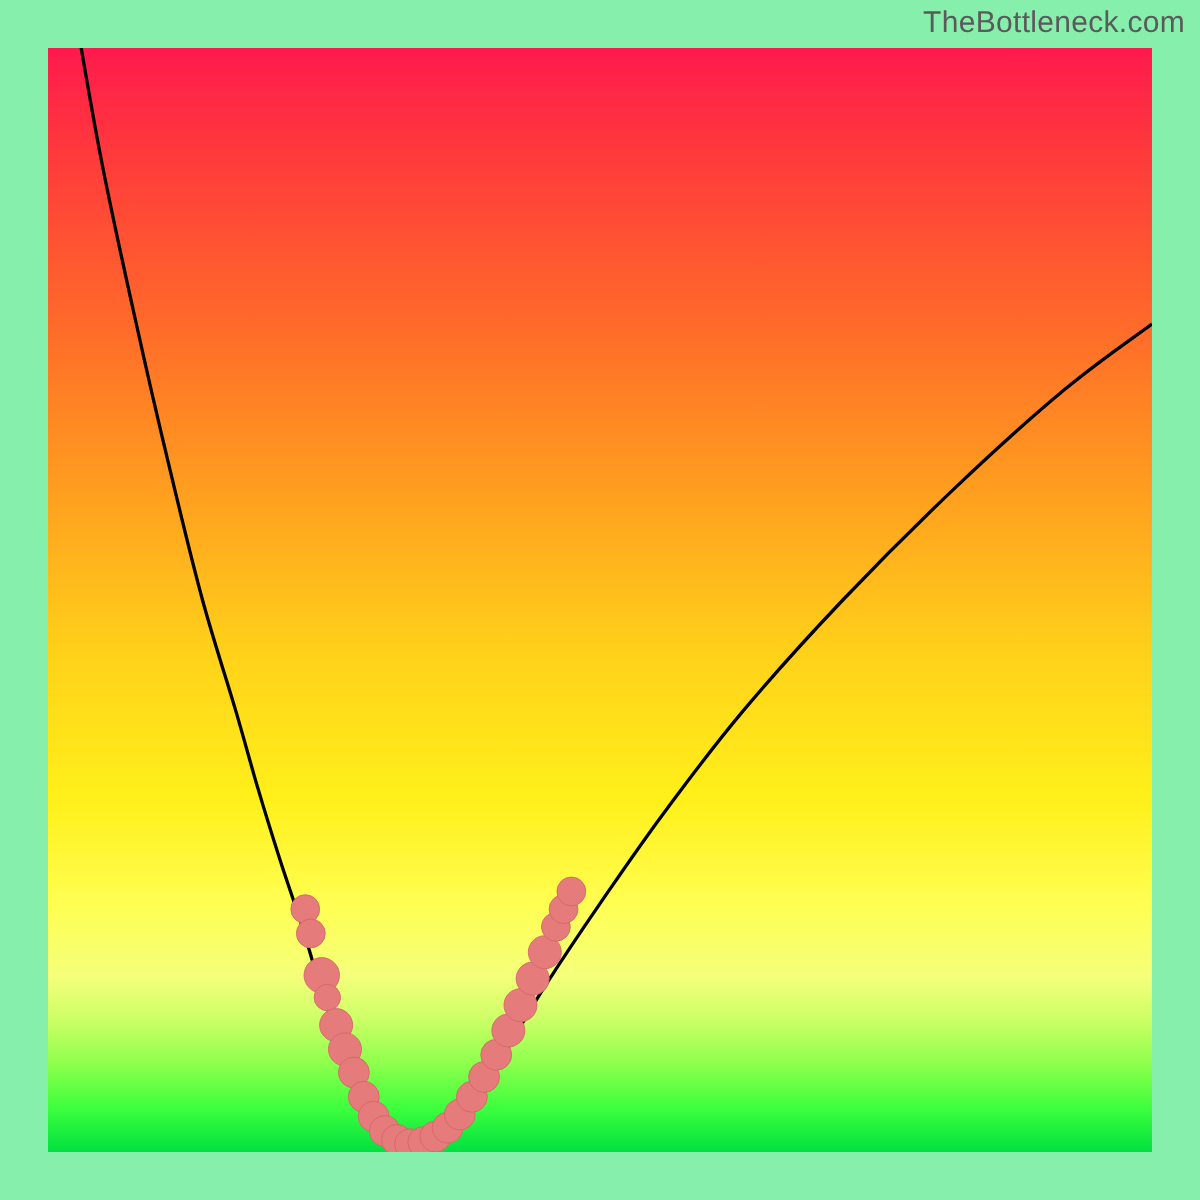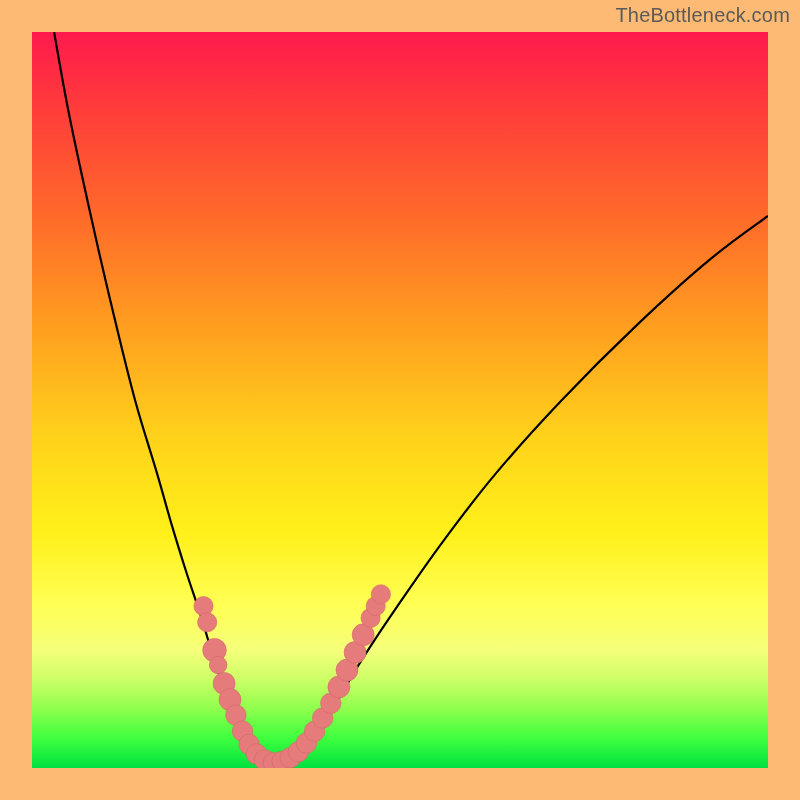--- a/index.html
+++ b/index.html
@@ -10,21 +10,21 @@
     overflow: hidden;
     background: #000;
     font-family: Arial, Helvetica, sans-serif;
   }
   .frame {
     position: absolute;
     top: 0;
     left: 0;
     width: 800px;
     height: 800px;
-    background: #fdba74;
+    background: #86efac;
   }
   .plot-area {
     position: absolute;
     top: 32px;
     left: 32px;
     width: 736px;
     height: 736px;
     overflow: hidden;
   }
   .gradient {

